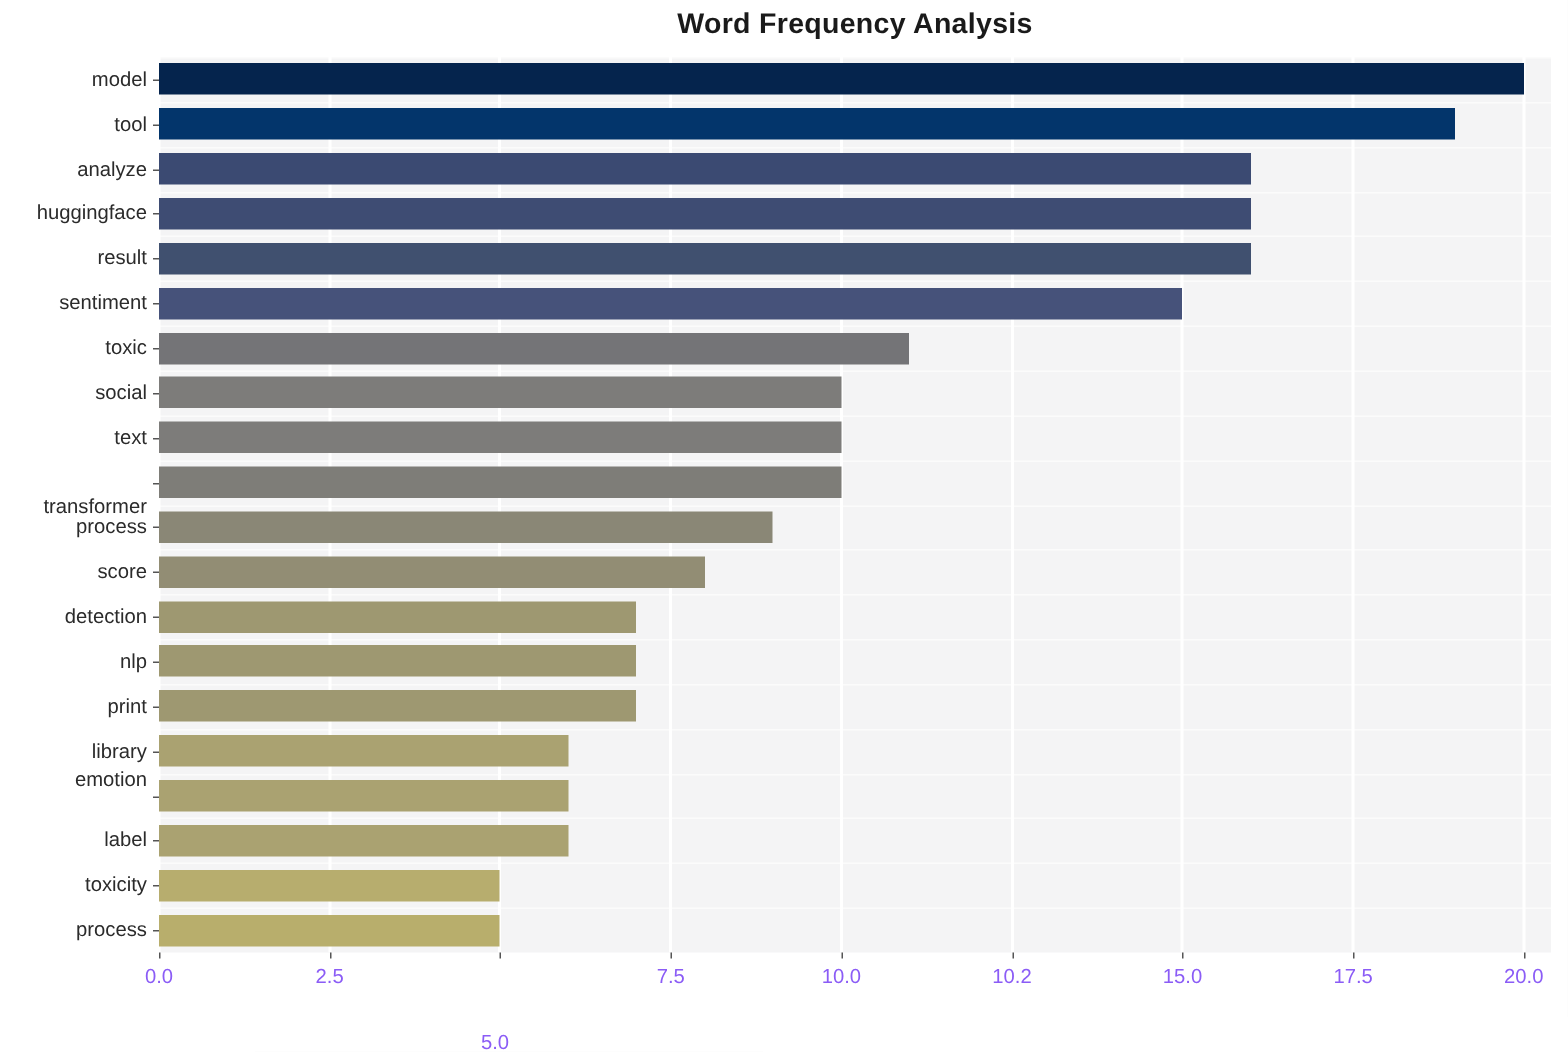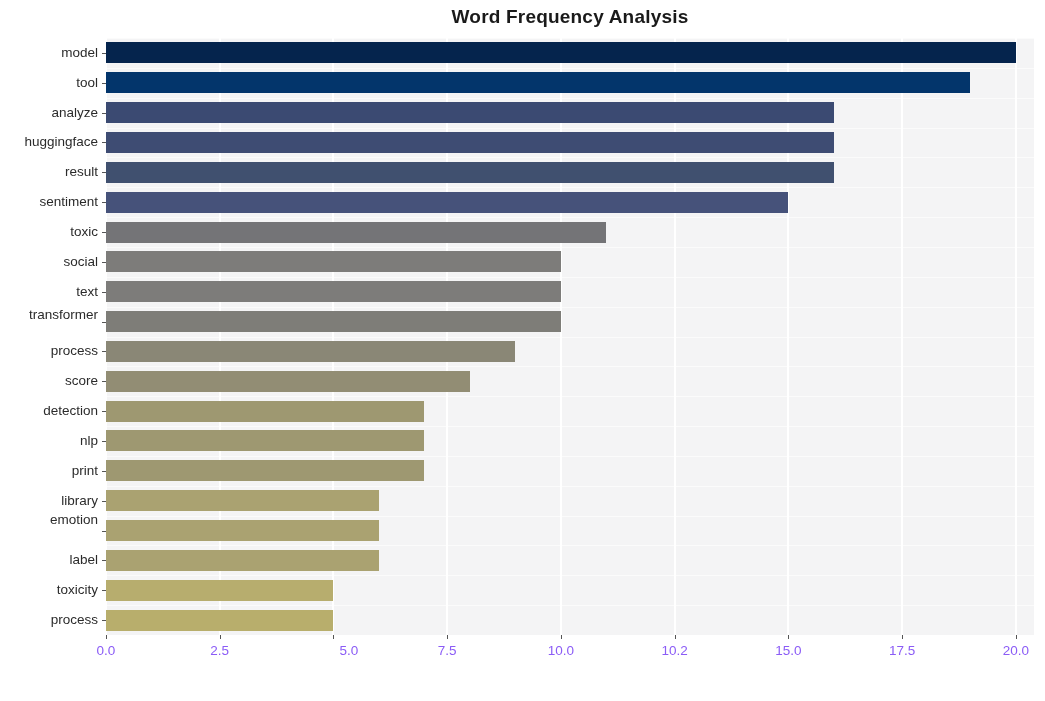--- a/index.html
+++ b/index.html
@@ -210,21 +210,21 @@
       <div class="ytick-label" style="top: 127.325px;">result</div>
       <div class="ytick-mark" style="top: 134.325px;"></div>
       <div class="ytick-label" style="top: 157.175px;">sentiment</div>
       <div class="ytick-mark" style="top: 164.175px;"></div>
       <div class="ytick-label" style="top: 187.025px;">toxic</div>
       <div class="ytick-mark" style="top: 194.025px;"></div>
       <div class="ytick-label" style="top: 216.875px;">social</div>
       <div class="ytick-mark" style="top: 223.875px;"></div>
       <div class="ytick-label" style="top: 246.725px;">text</div>
       <div class="ytick-mark" style="top: 253.725px;"></div>
-      <div class="ytick-label" style="top: 270px;">transformer</div>
+      <div class="ytick-label" style="top: 293px;">transformer</div>
       <div class="ytick-mark" style="top: 283.575px;"></div>
       <div class="ytick-label" style="top: 306.425px;">process</div>
       <div class="ytick-mark" style="top: 313.425px;"></div>
       <div class="ytick-label" style="top: 336.275px;">score</div>
       <div class="ytick-mark" style="top: 343.275px;"></div>
       <div class="ytick-label" style="top: 366.125px;">detection</div>
       <div class="ytick-mark" style="top: 373.125px;"></div>
       <div class="ytick-label" style="top: 395.975px;">nlp</div>
       <div class="ytick-mark" style="top: 402.975px;"></div>
       <div class="ytick-label" style="top: 425.825px;">print</div>
@@ -240,21 +240,21 @@
       <div class="ytick-label" style="top: 575.075px;">process</div>
       <div class="ytick-mark" style="top: 582.075px;"></div>
     </div>
 
   <div id="x-axis">
       <div class="xtick-mark" style="left: 0px;"></div>
       <div class="xtick-label" style="left: 0px;">0.0</div>
       <div class="xtick-mark" style="left: 113.725px;"></div>
       <div class="xtick-label" style="left: 113.725px;">2.5</div>
       <div class="xtick-mark" style="left: 227.451px;"></div>
-      <div class="xtick-label" style="left: 243px;">5.0</div>
+      <div class="xtick-label" style="left: 224px; margin-top: 44px;">5.0</div>
       <div class="xtick-mark" style="left: 341.176px;"></div>
       <div class="xtick-label" style="left: 341.176px;">7.5</div>
       <div class="xtick-mark" style="left: 454.902px;"></div>
       <div class="xtick-label" style="left: 454.902px;">10.0</div>
       <div class="xtick-mark" style="left: 568.627px;"></div>
       <div class="xtick-label" style="left: 568.627px;">10.2</div>
       <div class="xtick-mark" style="left: 682.353px;"></div>
       <div class="xtick-label" style="left: 682.353px;">15.0</div>
       <div class="xtick-mark" style="left: 796.078px;"></div>
       <div class="xtick-label" style="left: 796.078px;">17.5</div>

